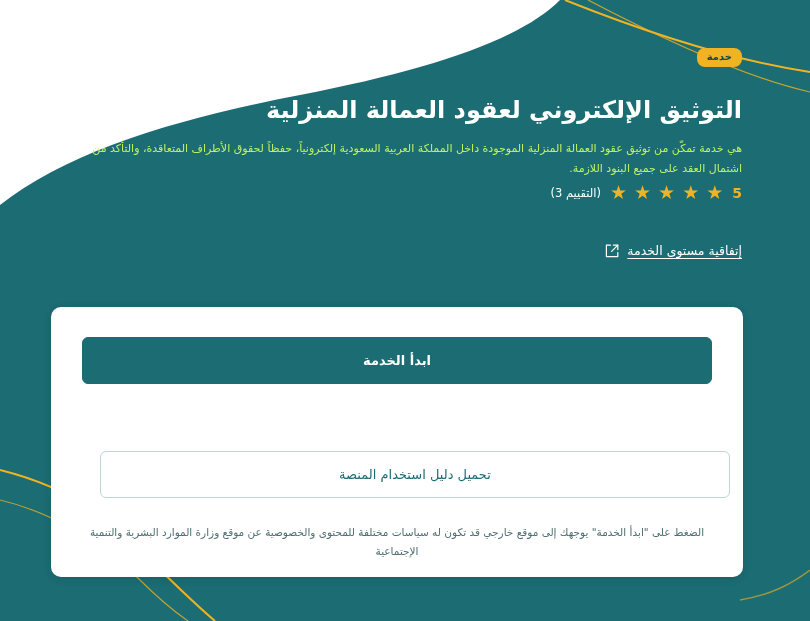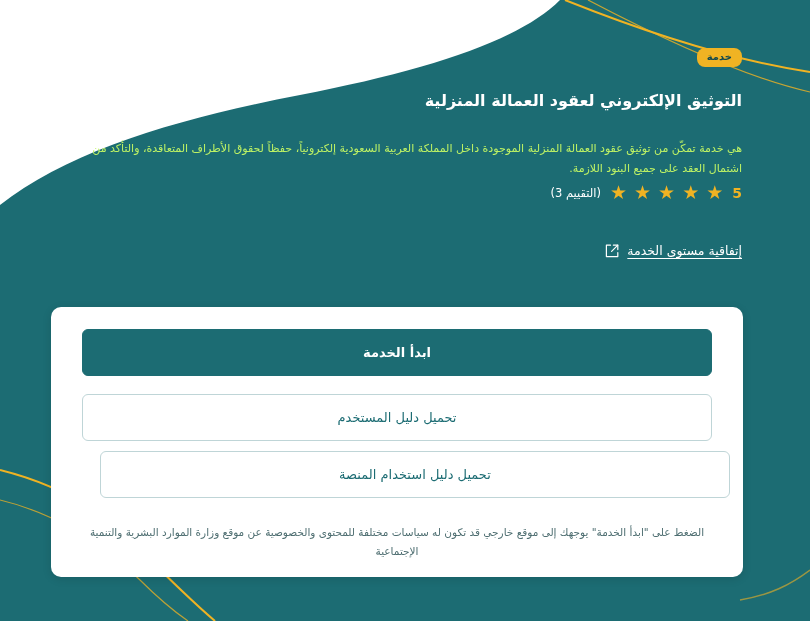--- a/index.html
+++ b/index.html
@@ -52,21 +52,21 @@
     line-height: 1;
   }
 
   .service-title {
     position: absolute;
     top: 80px;
     right: 68px;
     left: 68px;
     text-align: right;
     color: #ffffff;
-    font-size: 16px;
+    font-size: 24px;
     font-weight: bold;
     letter-spacing: 0;
   }
 
   .service-desc {
     position: absolute;
     top: 128px;
     right: 68px;
     width: 675px;
     text-align: right;
@@ -151,21 +151,21 @@
     border-radius: 6px;
     font-size: 13px;
     font-weight: bold;
     display: flex;
     align-items: center;
     justify-content: center;
     cursor: pointer;
     font-family: "DejaVu Sans", "Liberation Sans", sans-serif;
   }
   .btn-primary {
-    top: 22px;
+    top: 30px;
     background: #1c6c73;
     color: #ffffff;
     border: 1px solid #1c6c73;
   }
   .btn-outline {
     background: #ffffff;
     color: #1c6c73;
     border: 1px solid #bfd5d7;
     font-weight: normal;
   }
@@ -234,19 +234,18 @@
           <path d="M5.5 1.2H1.4v11.4h11.4V8.5" stroke="#ffffff" stroke-width="1.2" stroke-linecap="round" stroke-linejoin="round"></path>
           <path d="M8.4 1.2h4.4v4.4" stroke="#ffffff" stroke-width="1.2" stroke-linecap="round" stroke-linejoin="round"></path>
           <path d="M12.8 1.2L6.6 7.4" stroke="#ffffff" stroke-width="1.2" stroke-linecap="round"></path>
         </svg>
       </span>
       <span class="lbl">إتفاقية مستوى الخدمة</span>
     </a>
 
     <div class="card">
       <button class="btn btn-primary">ابدأ الخدمة</button>
-      <button class="btn btn-outline btn-guide-user">تحميل دليل المستخدم</button>
       <button class="btn btn-outline btn-guide-platform">تحميل دليل استخدام المنصة</button>
       <p class="card-note">الضغط على "ابدأ الخدمة" يوجهك إلى موقع خارجي قد تكون له سياسات مختلفة للمحتوى والخصوصية عن موقع وزارة الموارد البشرية والتنمية الإجتماعية</p>
     </div>
 
   </div>
 </div>
 
 </body></html>

